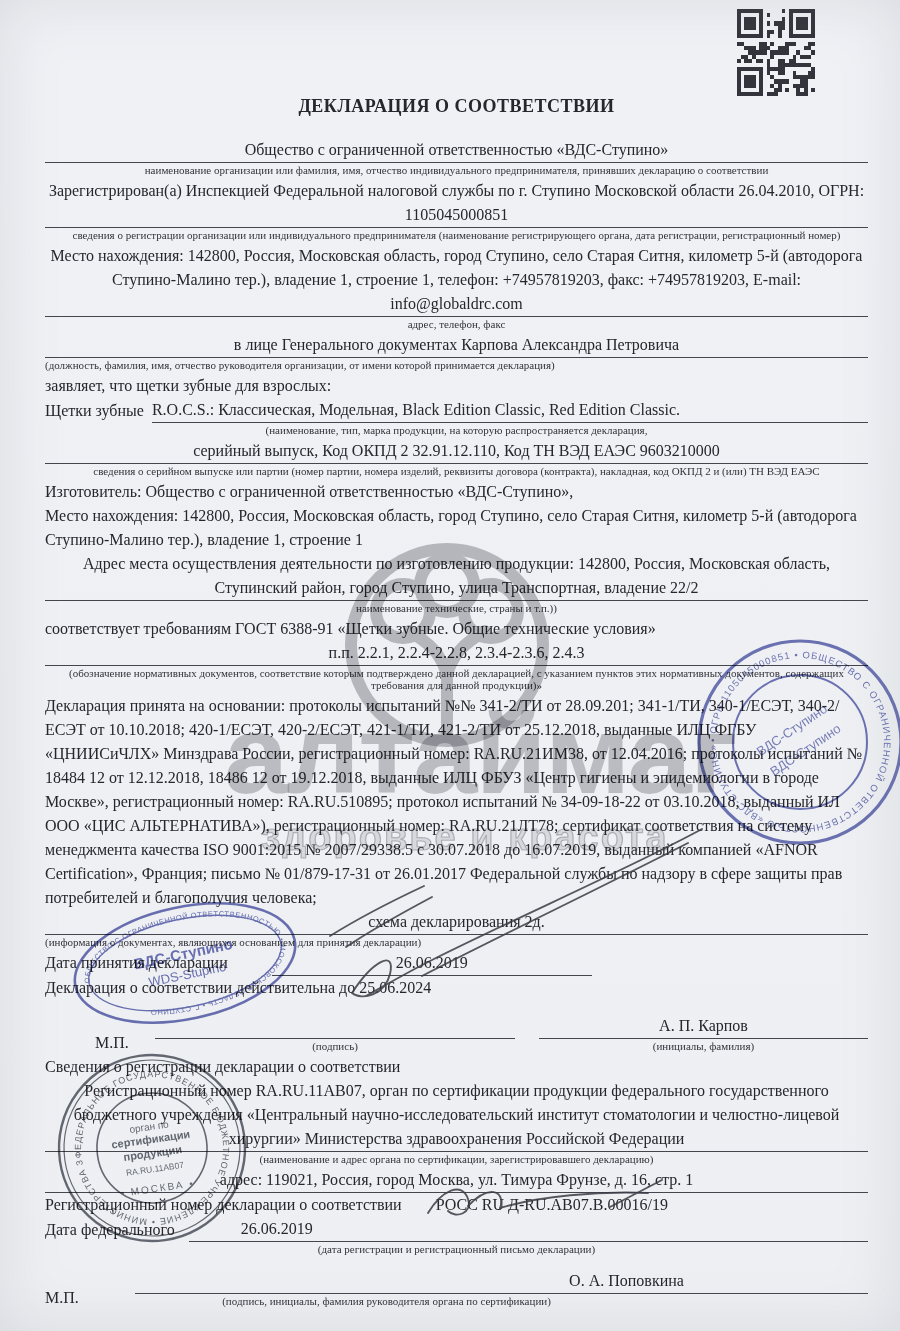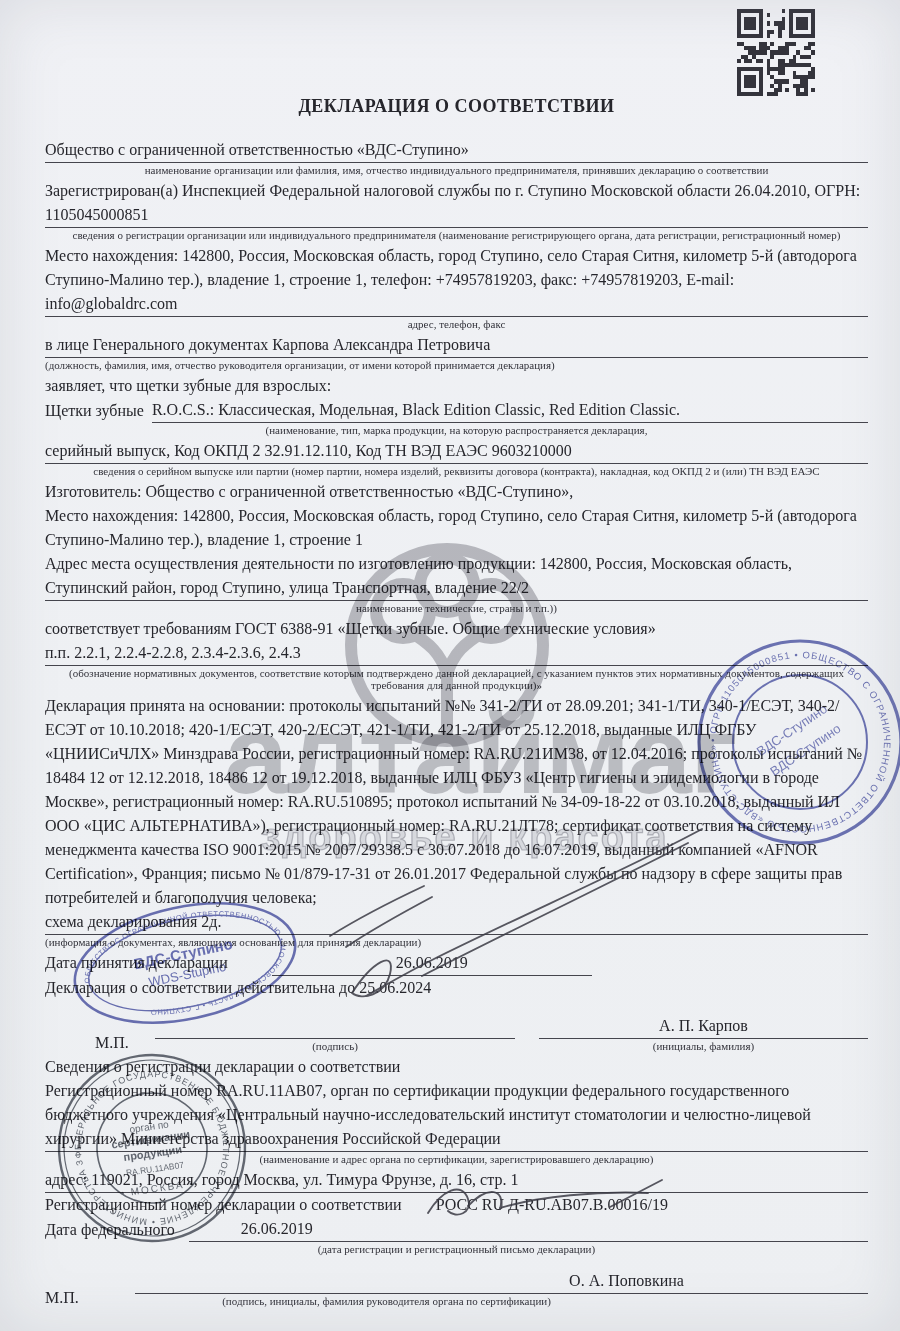--- a/index.html
+++ b/index.html
@@ -5,21 +5,21 @@
   html,body{margin:0;padding:0;}
   body{
     width:900px;height:1331px;position:relative;overflow:hidden;
     background:linear-gradient(180deg,#f0f1f5 0%,#eef0f3 55%,#edeff2 100%);
     font-family:"Liberation Serif","DejaVu Serif",serif;
     color:#26262c;
   }
   .vignette{position:absolute;inset:0;box-shadow:inset 0 0 60px rgba(120,125,140,.18);pointer-events:none;z-index:9;}
   .content{position:absolute;left:45px;right:32px;top:0;z-index:1;font-size:16px;line-height:24px;}
   .title{text-align:center;font-weight:bold;font-size:18px;letter-spacing:.5px;margin:94px 0 20px;}
-  .blk{border-bottom:1.5px solid #45454d;}
+  .blk{border-bottom:1.5px solid #45454d;text-align:center;}
   .cap{font-size:11px;line-height:12px;text-align:center;color:#33333b;margin:1px 0 3px;}
   .cap.left{text-align:left;}
   .row{display:flex;align-items:flex-end;}
   .prefix{white-space:nowrap;padding-right:8px;}
   .tail{flex:1;border-bottom:1.5px solid #45454d;}
   .dateu{display:inline-block;width:320px;border-bottom:1.5px solid #45454d;text-align:center;margin-left:40px;}
   .lbl{white-space:nowrap;}
   .regval{margin-left:34px;text-align:right;}
   .regdateu{flex:1;border-bottom:1.5px solid #45454d;padding-left:52px;margin-left:14px;}
   .sigrow{display:flex;align-items:flex-end;margin-top:14px;}

